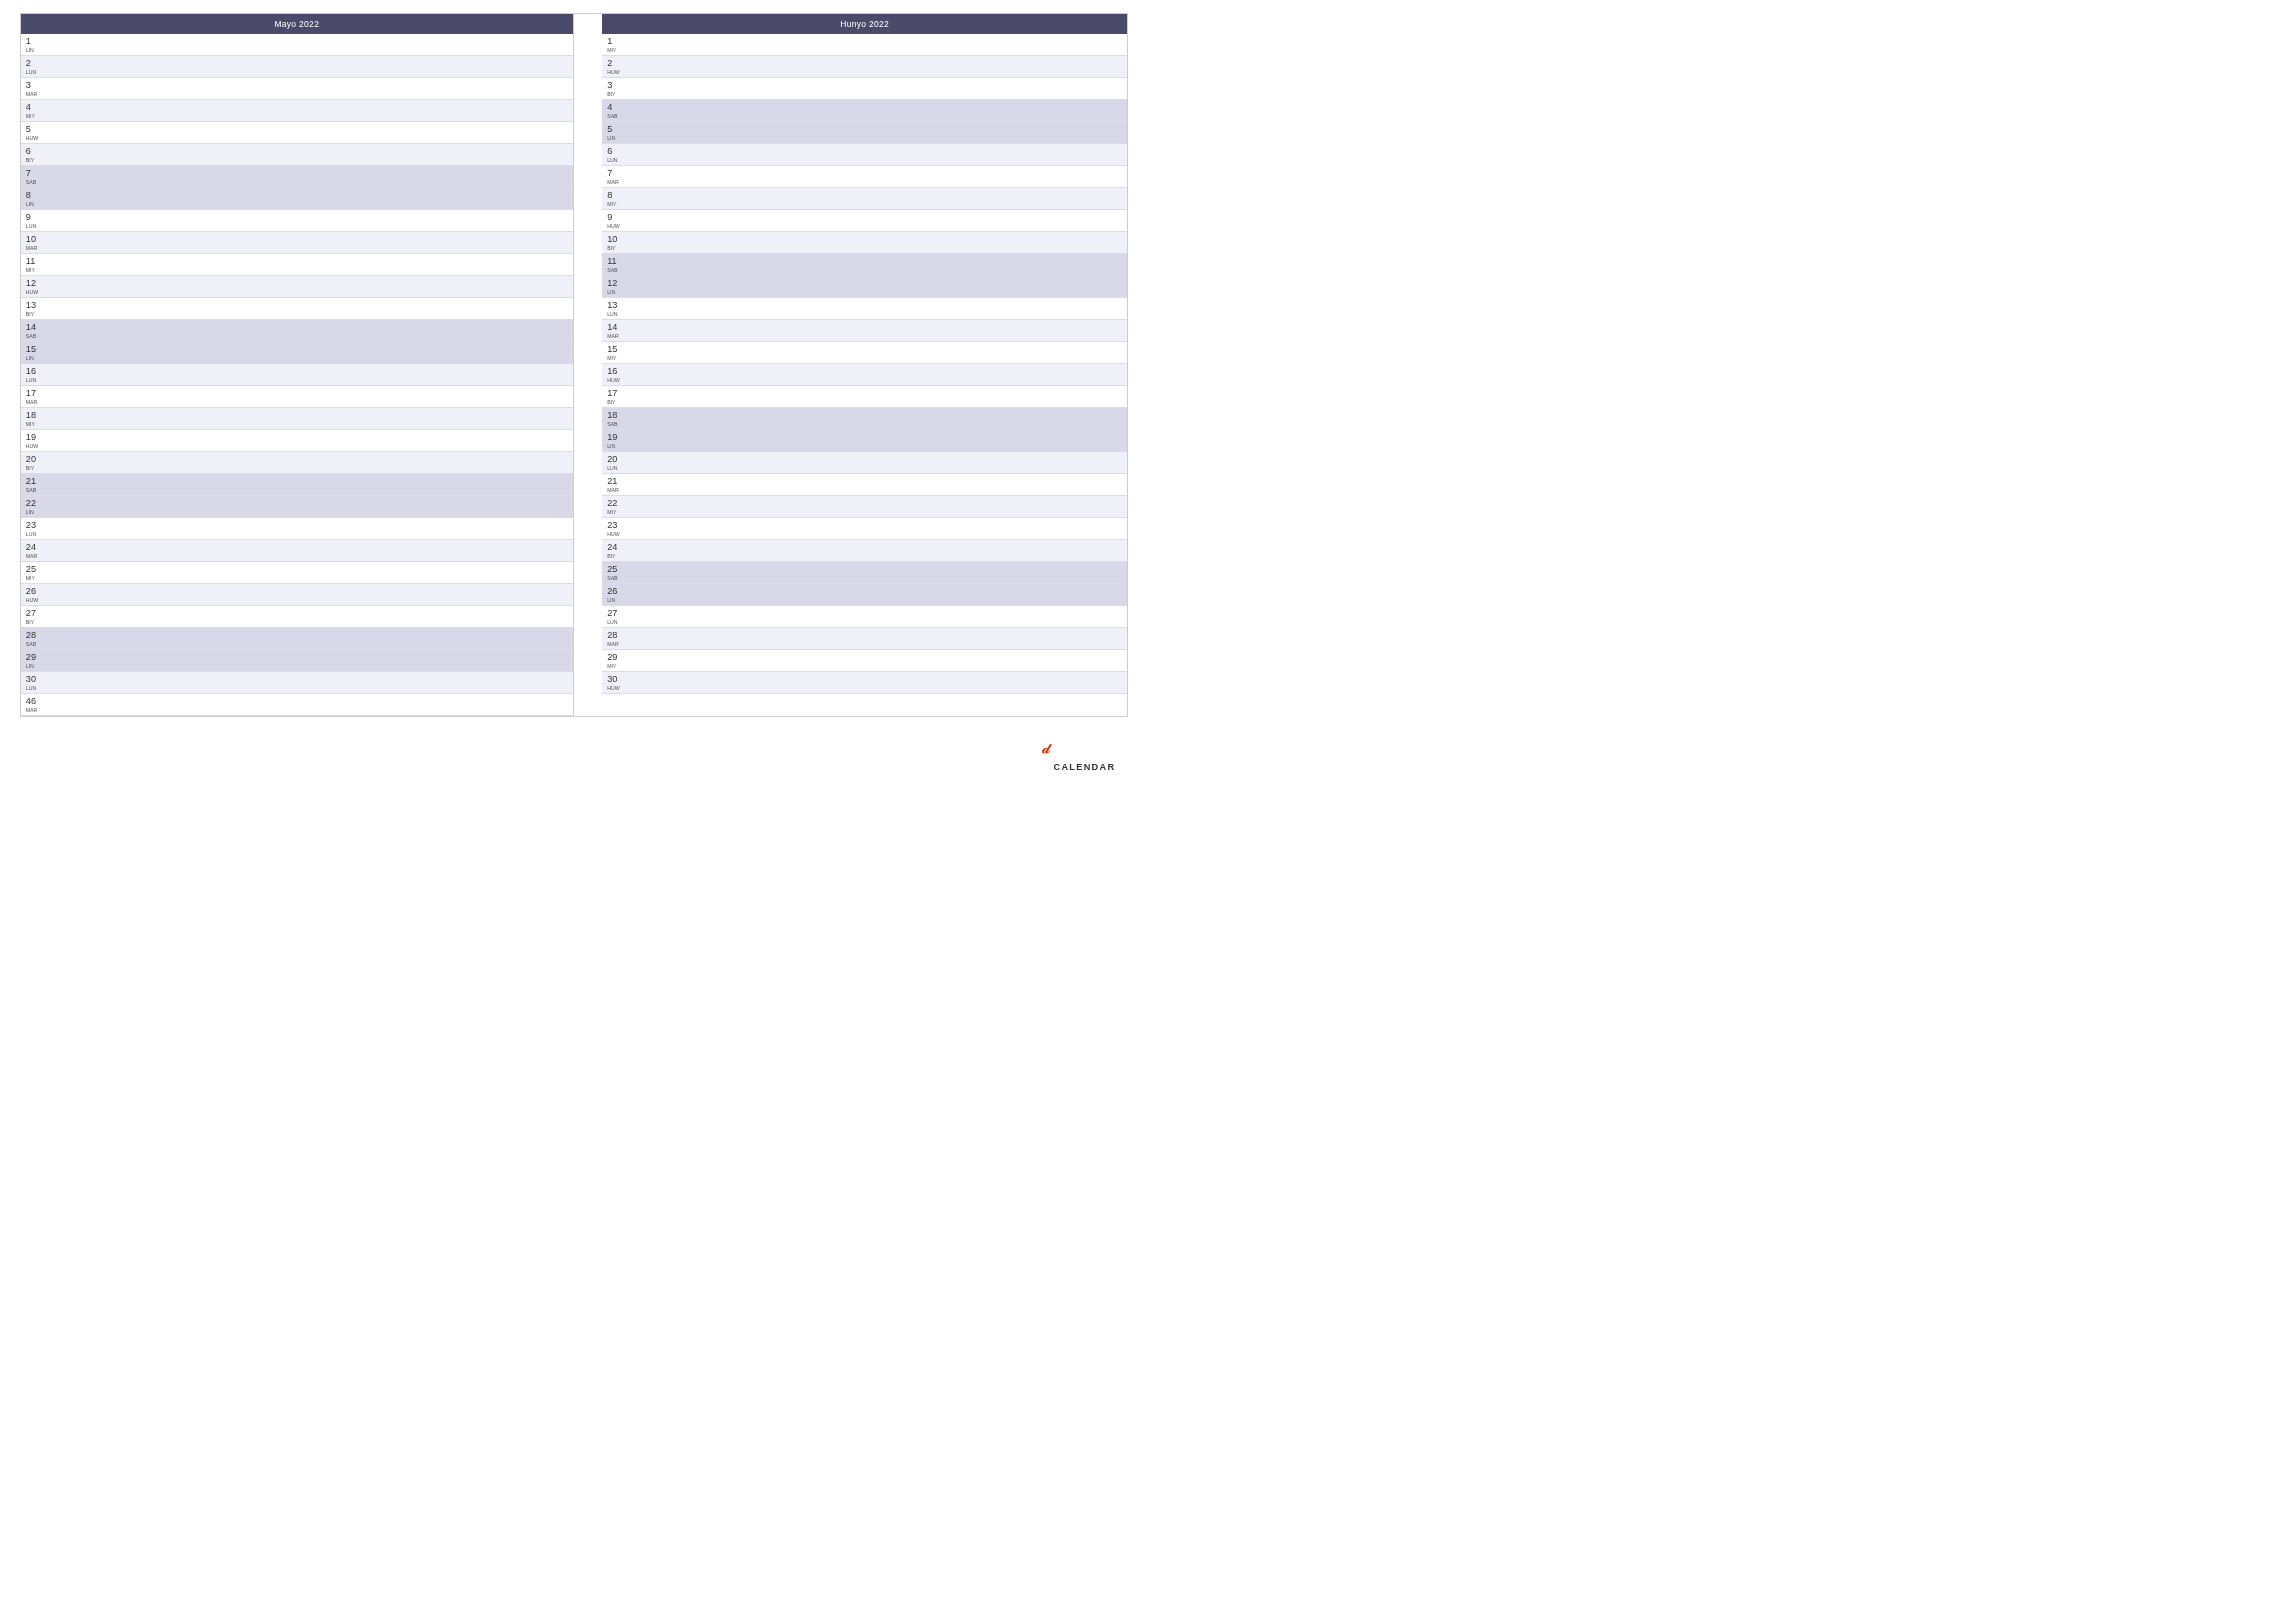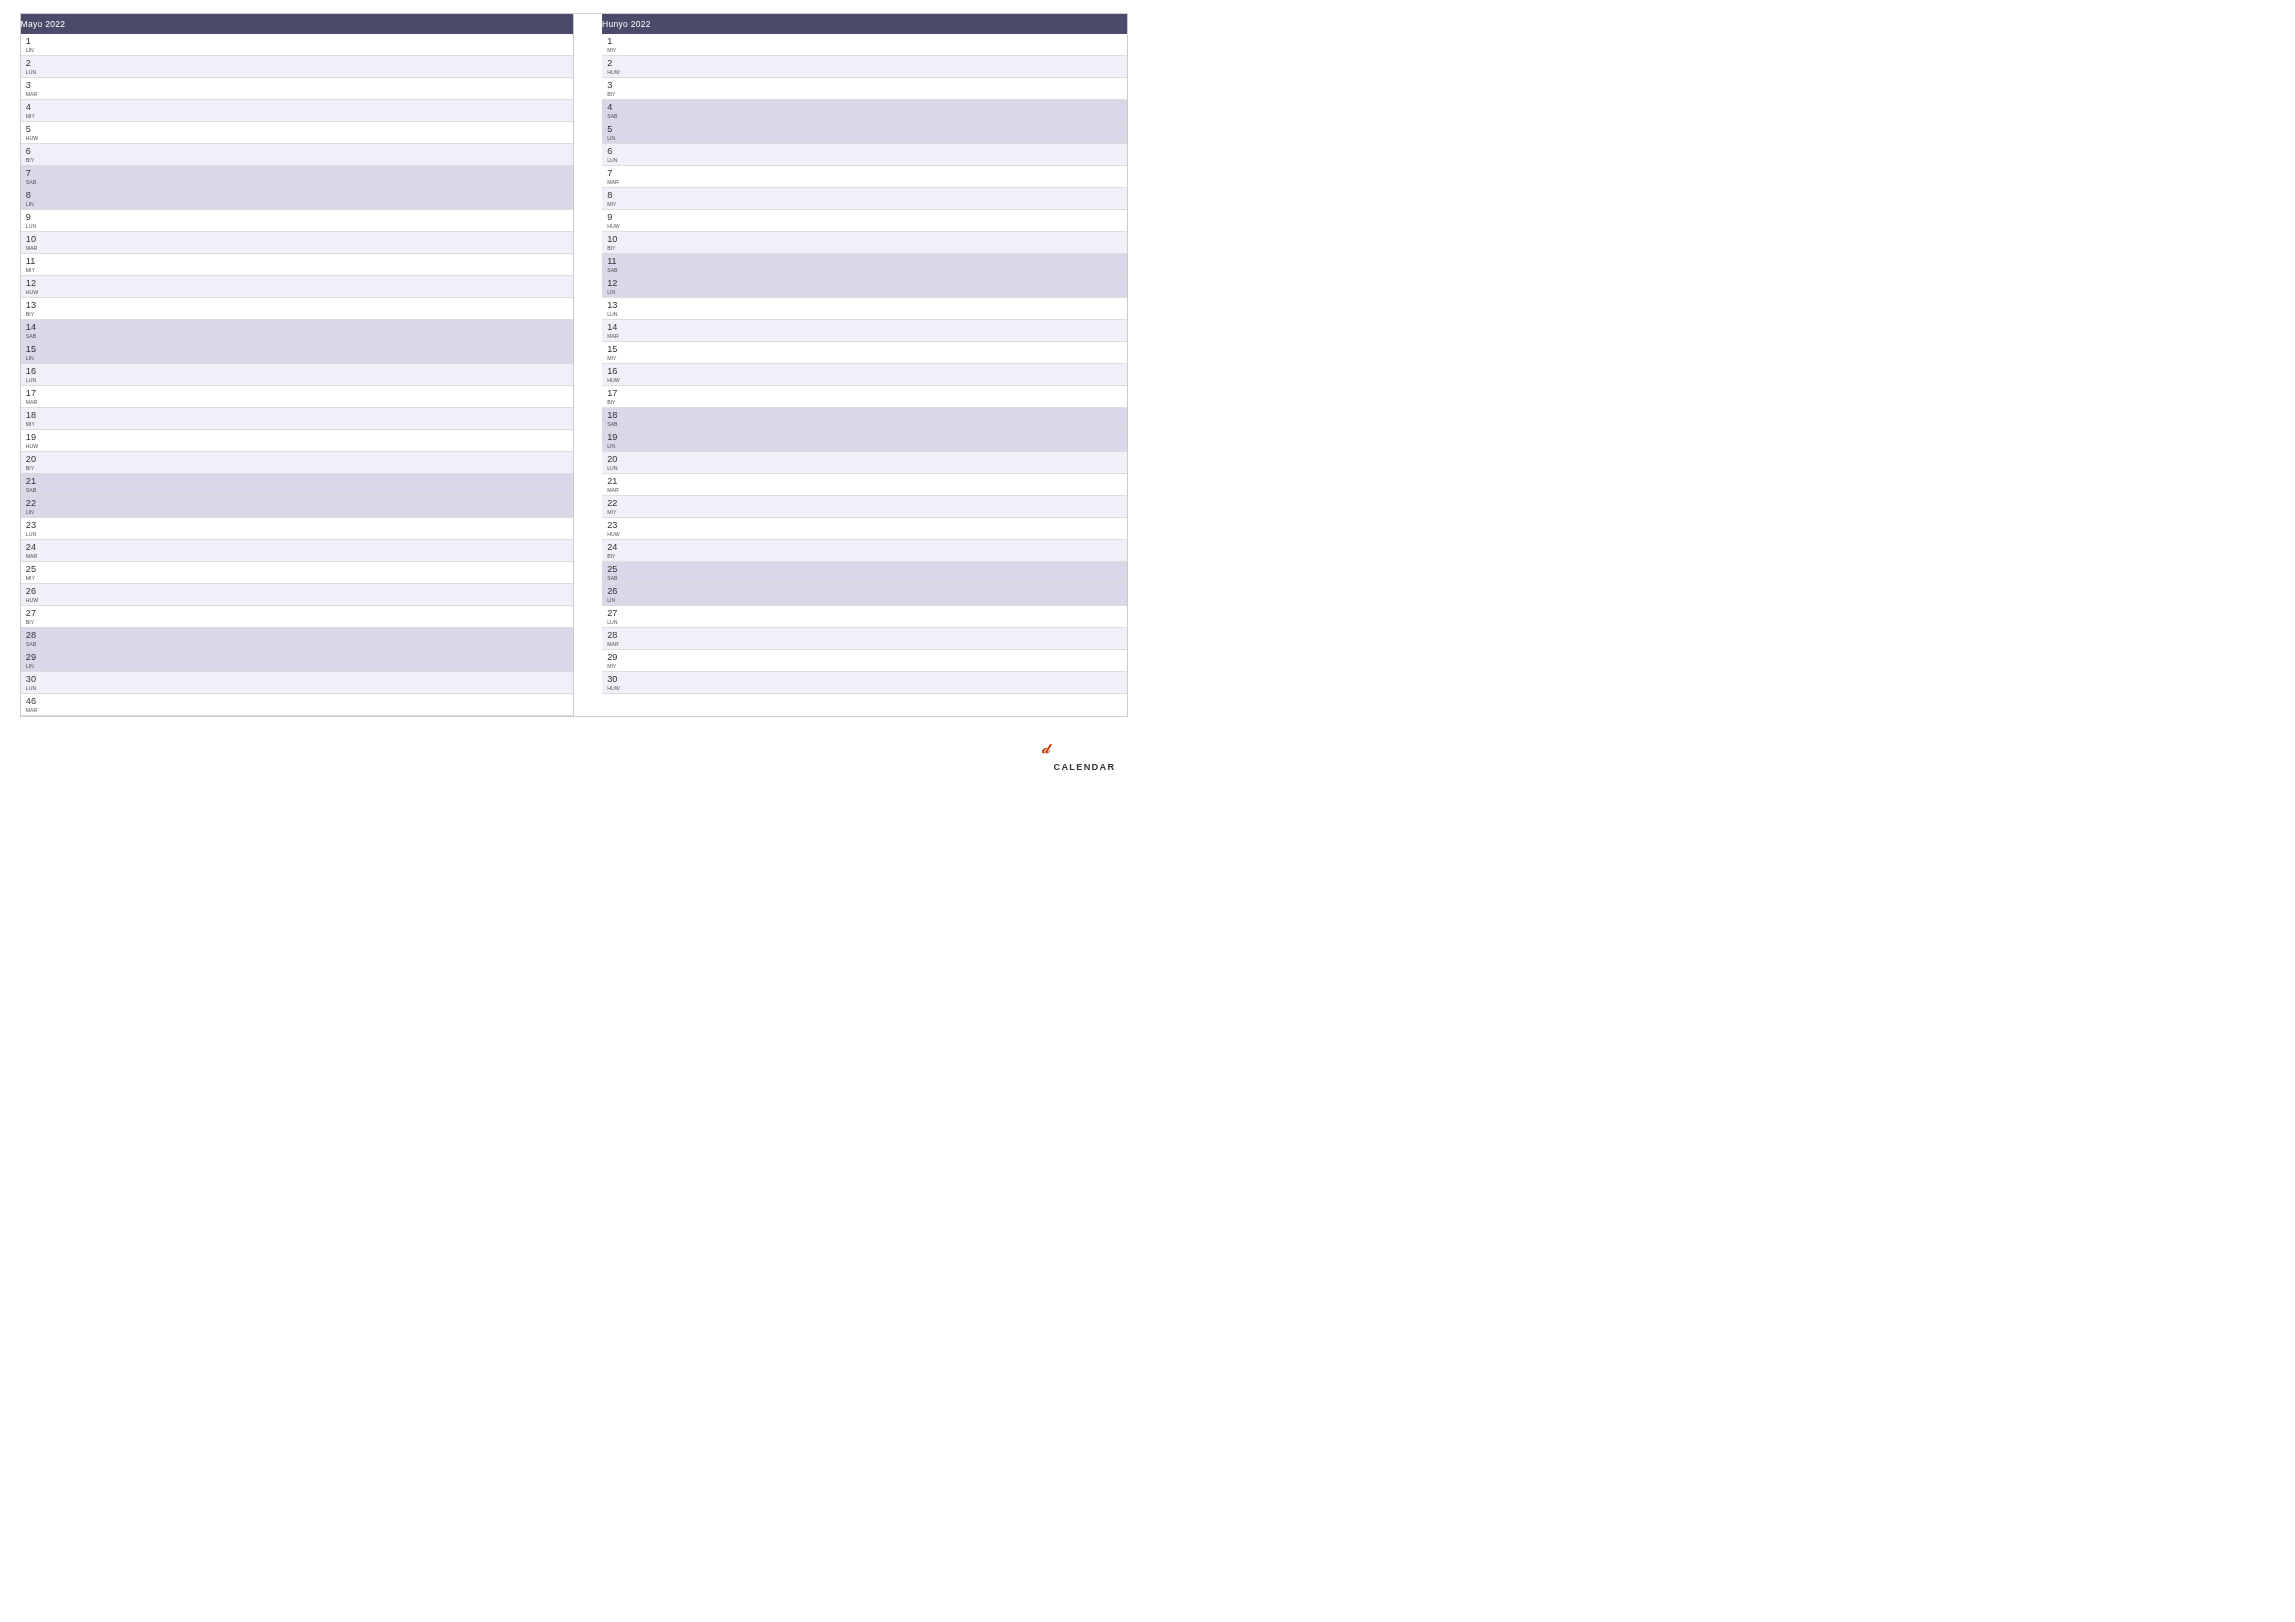--- a/index.html
+++ b/index.html
@@ -33,20 +33,21 @@
     }
 
     .month-section:last-child {
       border-right: none;
       margin-left: 28px;
     }
 
     .month-header {
       background: #4a4a6a;
       color: #ffffff;
+      text-align: center;
       padding: 5.2px 0;
       font-size: 8.5px;
       font-weight: normal;
       letter-spacing: 0.3px;
     }
 
     .day-row {
       display: flex;
       align-items: flex-start;
       padding: 1.3px 5.2px;

